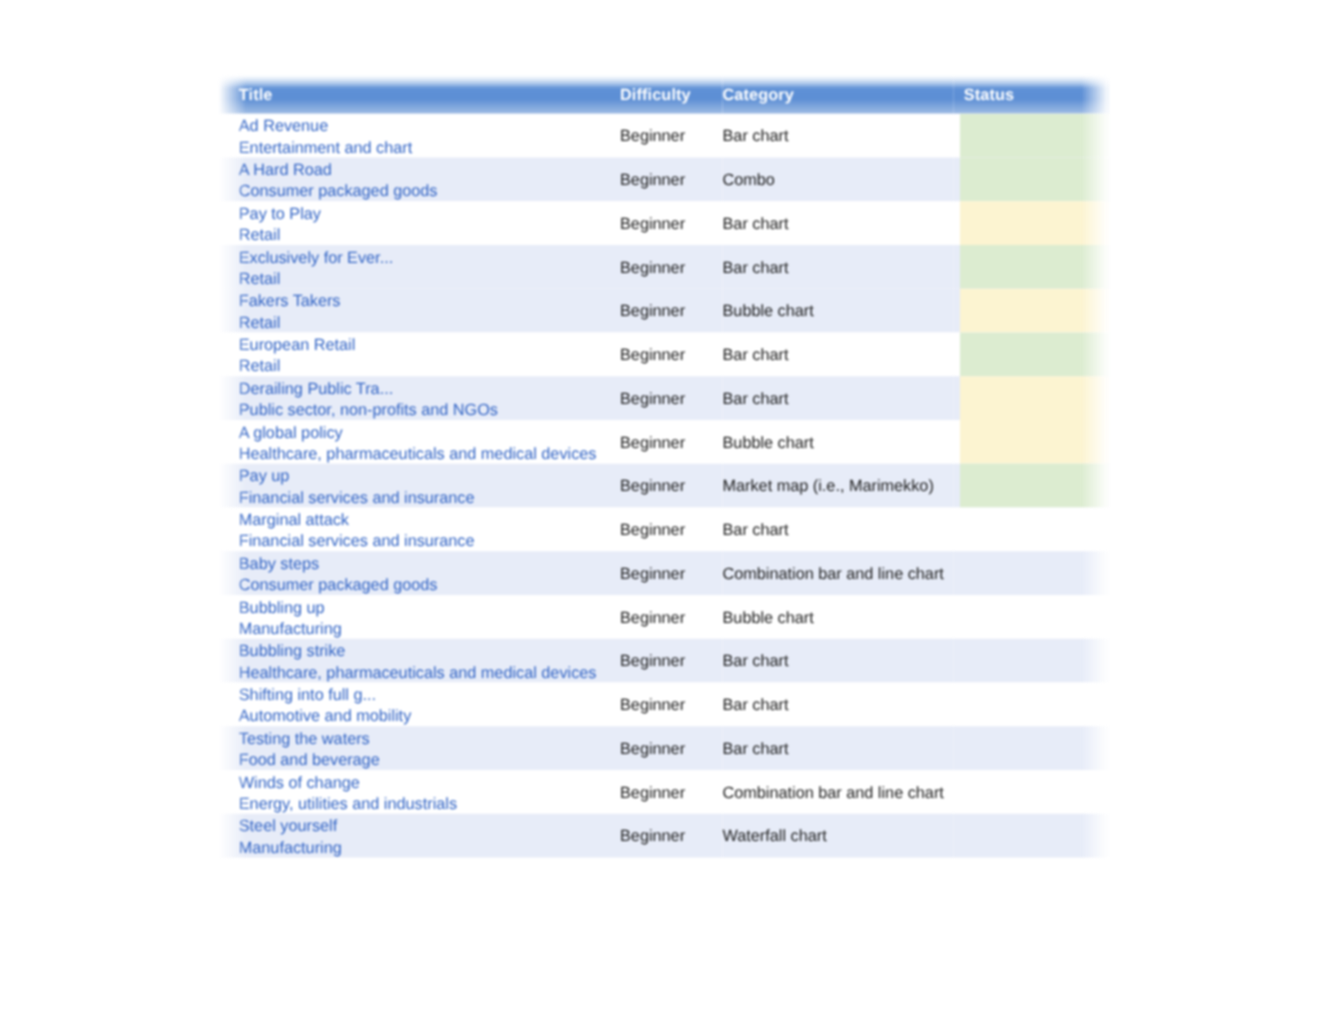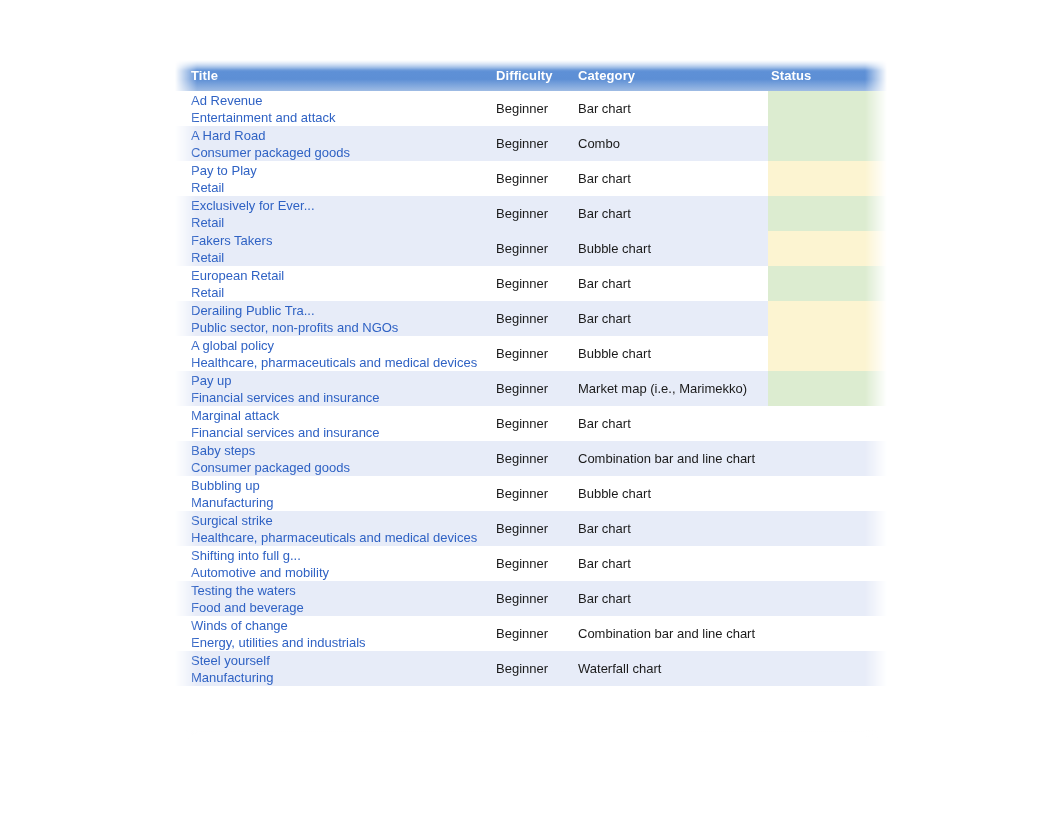--- a/index.html
+++ b/index.html
@@ -130,21 +130,21 @@
             <th class="c-title">Title</th>
             <th class="c-diff">Difficulty</th>
             <th class="c-cat">Category</th>
             <th class="c-status">Status</th>
           </tr>
         </thead>
         <tbody id="table-body">
             <tr class="r-odd">
               <td class="cell-title">
                 <span class="t-name">Ad Revenue</span>
-                <span class="t-sector">Entertainment and attack</span>
+                <span class="t-sector">Entertainment and chart</span>
               </td>
               <td class="cell-diff">Beginner</td>
               <td class="cell-cat">Bar chart</td>
               <td class="cell-status">
                 <span class="sw green"></span>
               </td>
             </tr>
             <tr class="r-even">
               <td class="cell-title">
                 <span class="t-name">A Hard Road</span>
@@ -261,21 +261,21 @@
                 <span class="t-sector">Manufacturing</span>
               </td>
               <td class="cell-diff">Beginner</td>
               <td class="cell-cat">Bubble chart</td>
               <td class="cell-status">
                 <span class="sw none"></span>
               </td>
             </tr>
             <tr class="r-even">
               <td class="cell-title">
-                <span class="t-name">Surgical strike</span>
+                <span class="t-name">Bubbling strike</span>
                 <span class="t-sector">Healthcare, pharmaceuticals and medical devices</span>
               </td>
               <td class="cell-diff">Beginner</td>
               <td class="cell-cat">Bar chart</td>
               <td class="cell-status">
                 <span class="sw none"></span>
               </td>
             </tr>
             <tr class="r-odd">
               <td class="cell-title">

